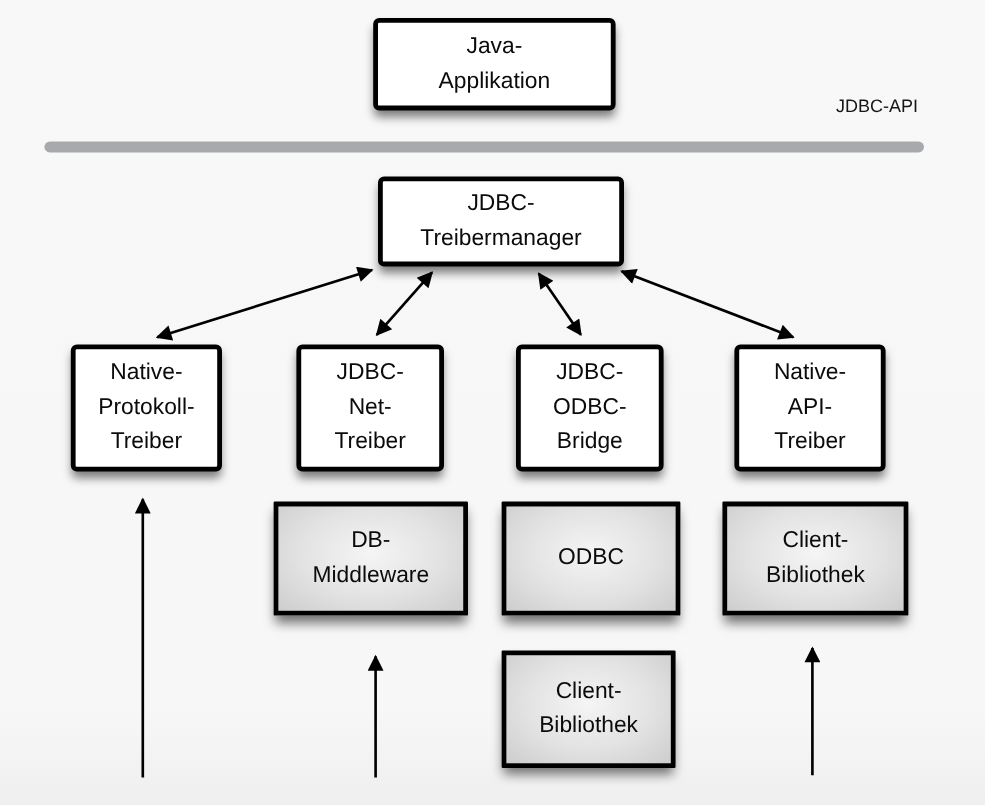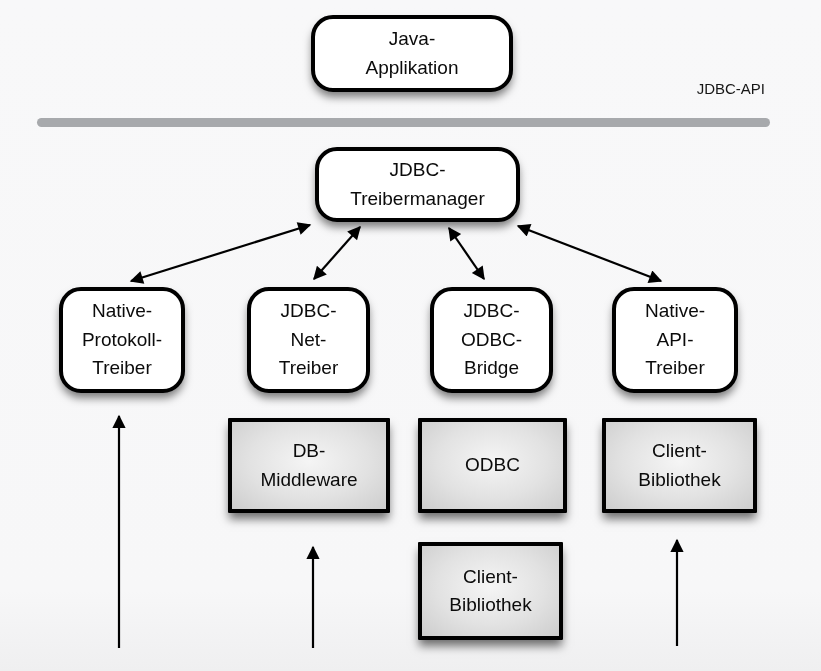--- a/index.html
+++ b/index.html
@@ -28,21 +28,21 @@
     justify-content: center;
     text-align: center;
     color: #0b0b0b;
     font-size: 19px;
     line-height: 1.5;
     white-space: pre-line;
   }
   .node-white {
     background: #ffffff;
     border: 4px solid #000000;
-    border-radius: 22px;
+    border-radius: 5px;
     box-shadow: 0 6px 8px -1px rgba(0,0,0,0.5);
   }
   .node-gray {
     background: radial-gradient(ellipse at 50% 45%, #f5f5f5 0%, #e2e2e2 55%, #cdcdcd 100%);
     border: 4px solid #000000;
     border-radius: 1px;
     box-shadow: 0 7px 9px -1px rgba(0,0,0,0.55);
   }
   
   .n-java      { left: 311px; top: 15px;  width: 202px; height: 77px; }

